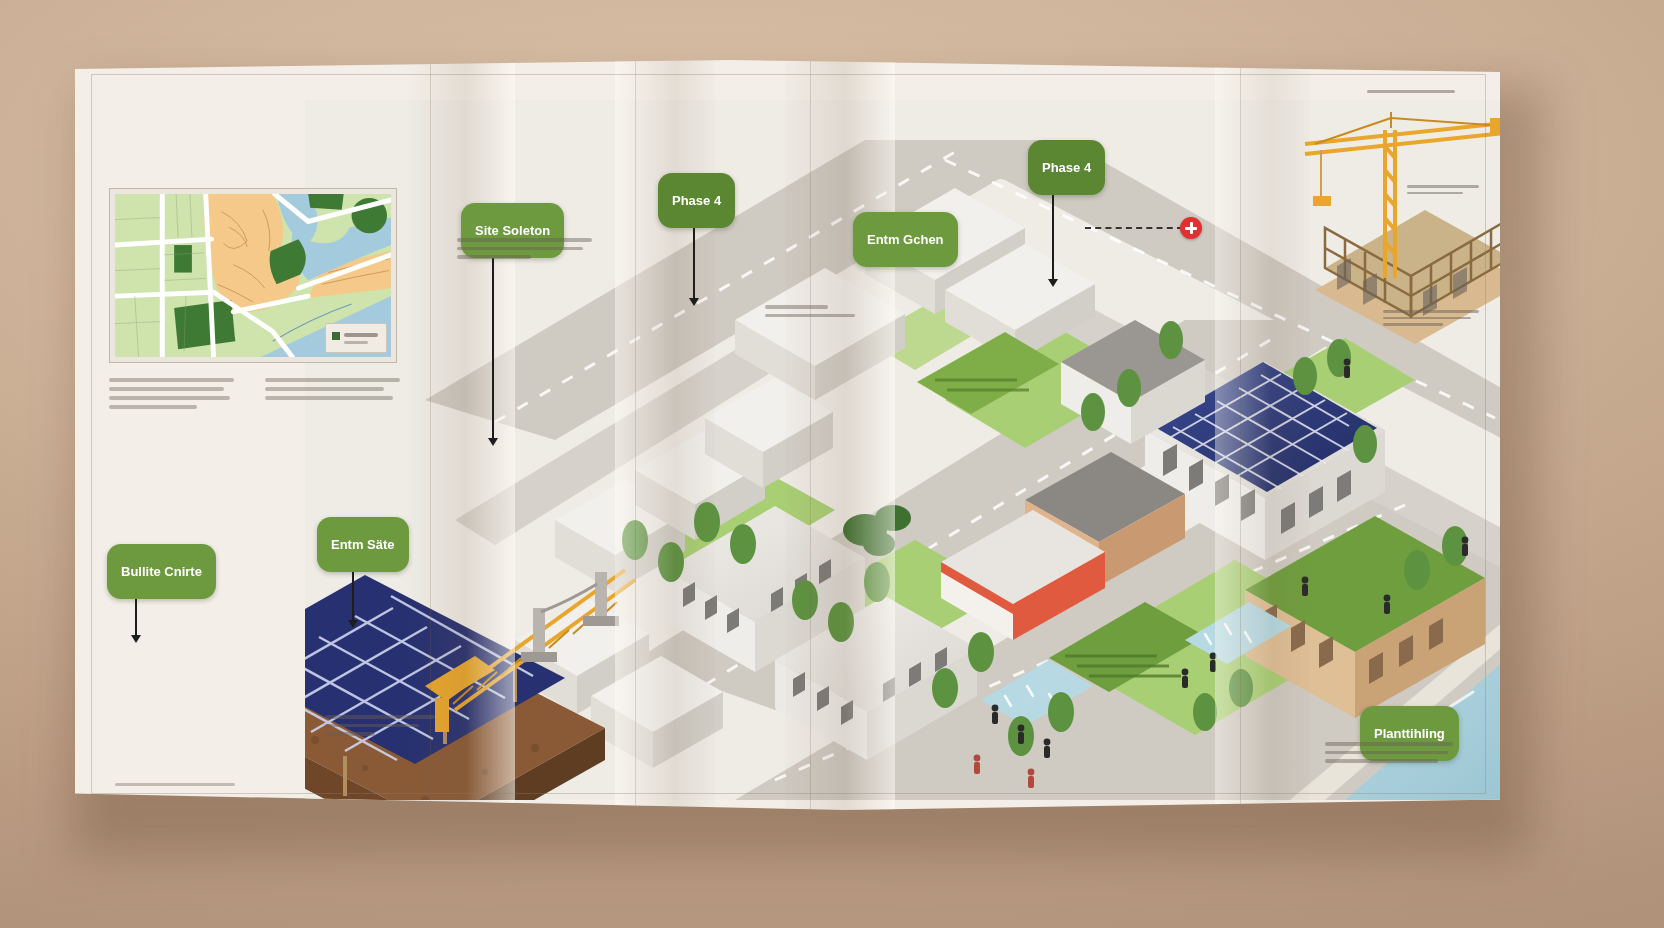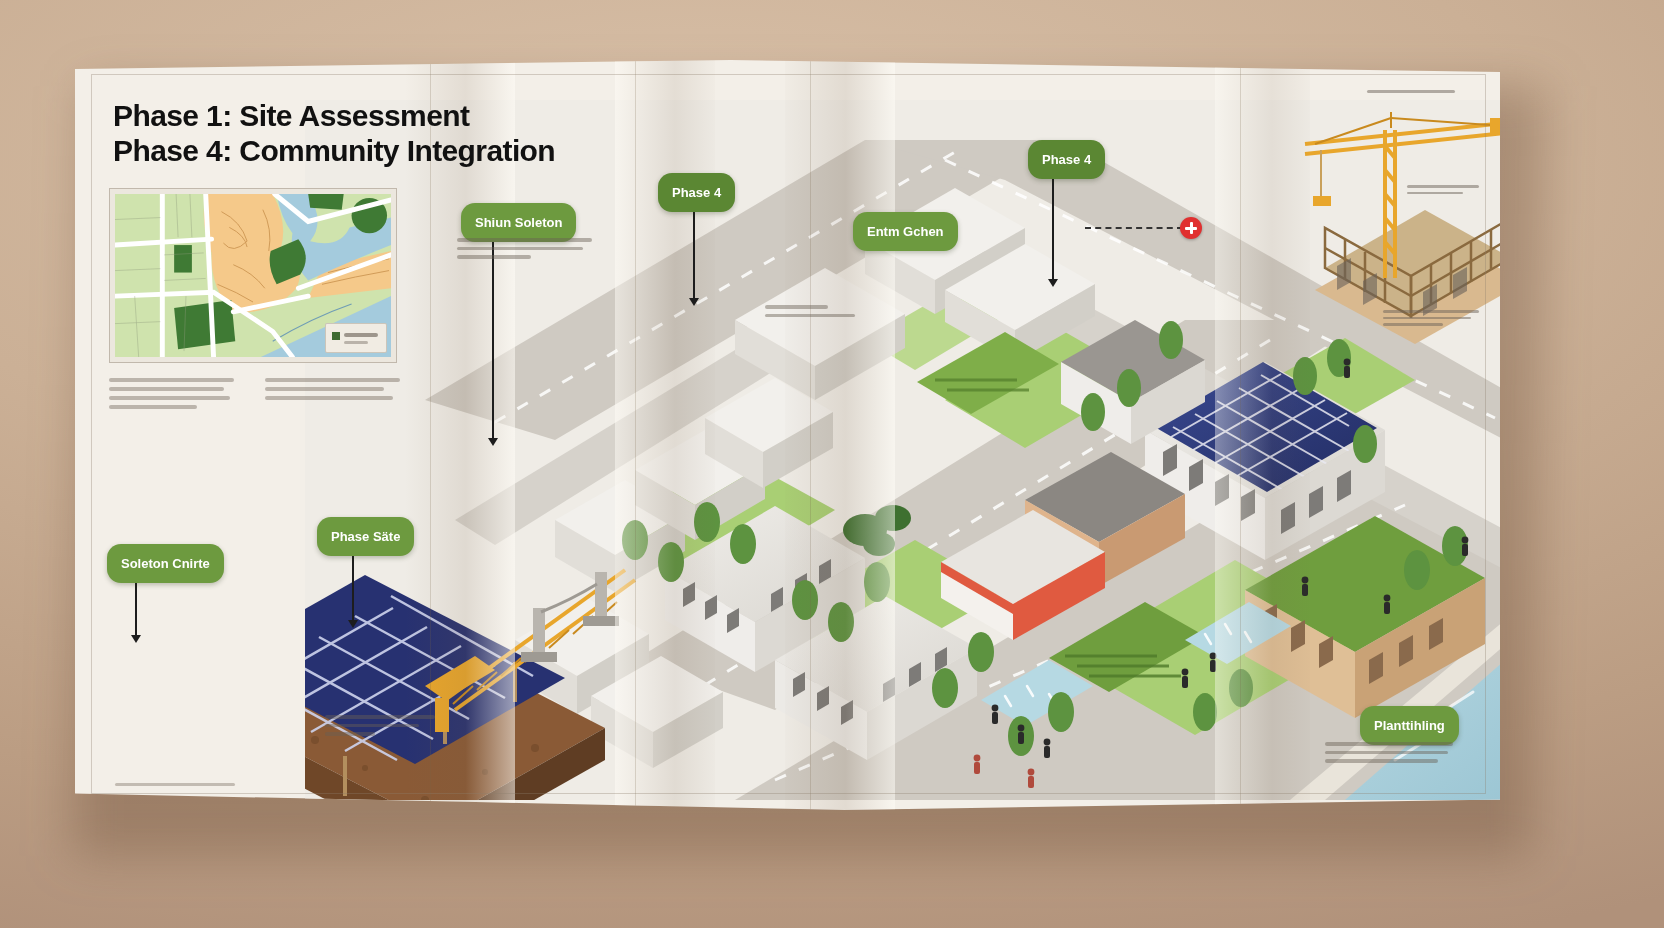--- a/index.html
+++ b/index.html
@@ -70,21 +70,21 @@
   .blurb { position:absolute; z-index:55; }
   .blurb .ln { height:4px; border-radius:2px; background:rgba(110,98,86,.42); margin-bottom:5px; }
 
   
   .city { position:absolute; left:230px; top:40px; width:1200px; height:700px; z-index:20; }
 
   
   .pill {
     position:absolute; z-index:70;
     background:#6d9a3f; color:#fff; font-weight:bold; font-size:13px;
-    padding:12px 14px; border-radius:14px; white-space:nowrap;
+    padding:20px 14px; border-radius:14px; white-space:nowrap;
     box-shadow:0 2px 5px rgba(40,55,20,.28);
   }
   .pill.dark { background:#5b8733; }
   .leader { position:absolute; width:2px; background:#1d1d1d; z-index:69; }
   .leader.dash { background:none; border-top:2px dashed #333; height:0; width:auto; }
   .arrowhead {
     position:absolute; z-index:69; width:0;height:0;
     border-left:5px solid transparent; border-right:5px solid transparent;
     border-top:8px solid #1d1d1d;
   }
@@ -502,24 +502,20 @@
 
     <div class="fold f1"></div>
     <div class="fold f2"></div>
     <div class="fold f3"></div>
     <div class="fold f4"></div>
     <div class="fold-line" style="left:355px"></div>
     <div class="fold-line" style="left:560px"></div>
     <div class="fold-line" style="left:735px"></div>
     <div class="fold-line" style="left:1165px"></div>
 
-    <div class="titleblock">
-      <h1>Phase 1: Site Assessment</h1>
-      <h1>Phase 4: Community Integration</h1>
-    </div>
 
     <div class="map-inset">
       <div class="map-canvas">
         <svg viewBox="0 0 280 166" preserveAspectRatio="none" style="width:100%;height:100%;display:block">
           <rect width="280" height="166" fill="#cfe3ad"></rect>
 
           <path d="M92 0 L160 0 Q176 30 168 56 Q196 70 184 96 Q160 124 118 120 Q96 92 98 60 Q86 30 92 0 Z" fill="#f5c98a"></path>
           <path d="M210 74 L280 58 L280 96 L196 106 Z" fill="#f5c98a"></path>
           <g stroke="#c9924f" stroke-width="1" fill="none" opacity=".85">
             <path d="M108 18 Q128 28 134 48 Q120 62 110 50"></path>
@@ -575,21 +571,21 @@
         <div class="ln" style="width:92%"></div>
       <div class="ln" style="width:97%"></div>
         <div class="ln" style="width:70%"></div>
     </div>
     <div class="blurb" style="left:190px; top:318px; width:135px">
       <div class="ln" style="width:100%"></div>
         <div class="ln" style="width:88%"></div>
       <div class="ln" style="width:95%"></div>
     </div>
 
-    <div class="pill" style="left:386px; top:143px">Shiun Soleton</div>
+    <div class="pill" style="left:386px; top:143px">Site Soleton</div>
     <div class="leader" style="left:417px; top:172px; height:210px"></div>
     <div class="arrowhead" style="left:413px; top:378px"></div>
     <div class="note" style="left:382px; top:178px; width:135px">
       <div class="ln" style="width:100%"></div>
         <div class="ln" style="width:93%"></div>
         <div class="ln" style="width:55%"></div>
     </div>
 
     <div class="pill dark" style="left:583px; top:113px">Phase 4</div>
     <div class="leader" style="left:618px; top:142px; height:100px"></div>
@@ -616,25 +612,25 @@
       <div class="ln" style="width:100%"></div>
         <div class="ln" style="width:78%"></div>
     </div>
 
     <div class="tinytext" style="left:1308px; top:250px; width:96px">
       <div class="ln" style="width:100%"></div>
         <div class="ln" style="width:92%"></div>
         <div class="ln" style="width:62%"></div>
     </div>
 
-    <div class="pill" style="left:242px; top:457px">Phase Säte</div>
+    <div class="pill" style="left:242px; top:457px">Entm Säte</div>
     <div class="leader" style="left:277px; top:486px; height:78px"></div>
     <div class="arrowhead" style="left:273px; top:560px"></div>
 
-    <div class="pill" style="left:32px; top:484px">Soleton Cnirte</div>
+    <div class="pill" style="left:32px; top:484px">Bullite Cnirte</div>
     <div class="leader" style="left:60px; top:513px; height:66px"></div>
     <div class="arrowhead" style="left:56px; top:575px"></div>
     <div class="note" style="left:250px; top:655px; width:110px">
       <div class="ln" style="width:100%"></div>
         <div class="ln" style="width:85%"></div>
         <div class="ln" style="width:45%"></div>
     </div>
 
     <div class="pill" style="left:1285px; top:646px">Planttihling</div>
     <div class="note" style="left:1250px; top:682px; width:128px">

